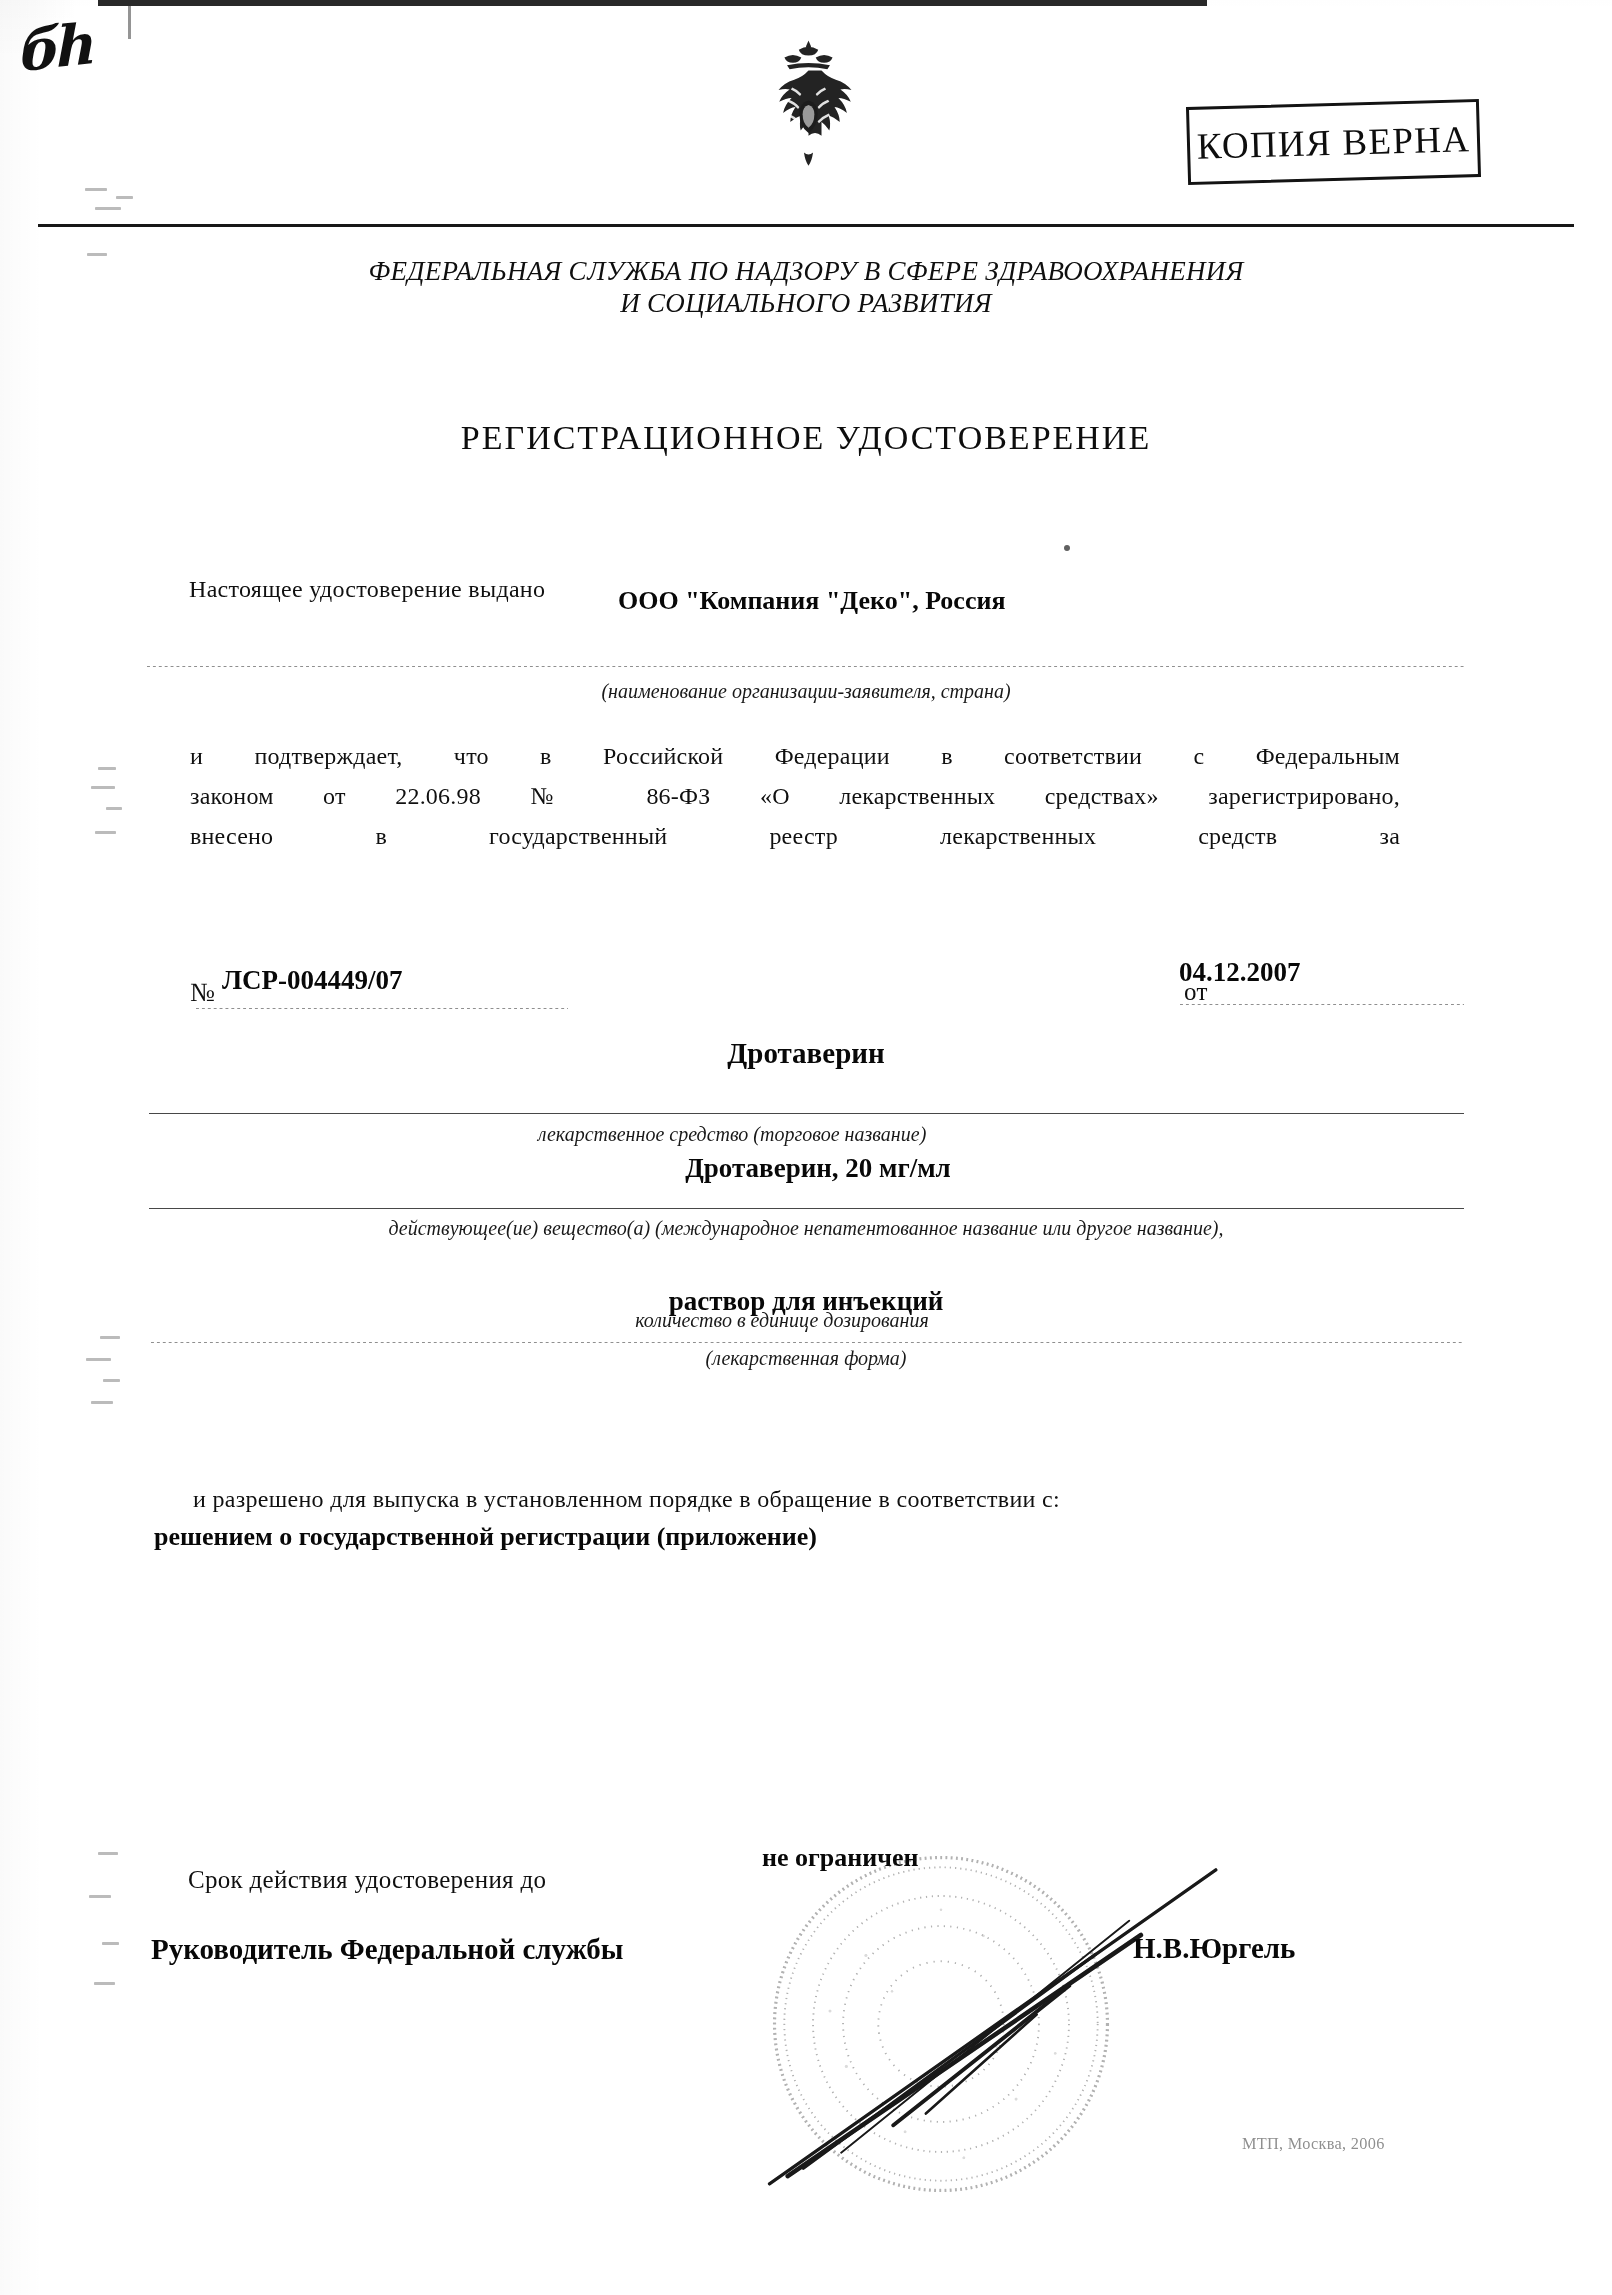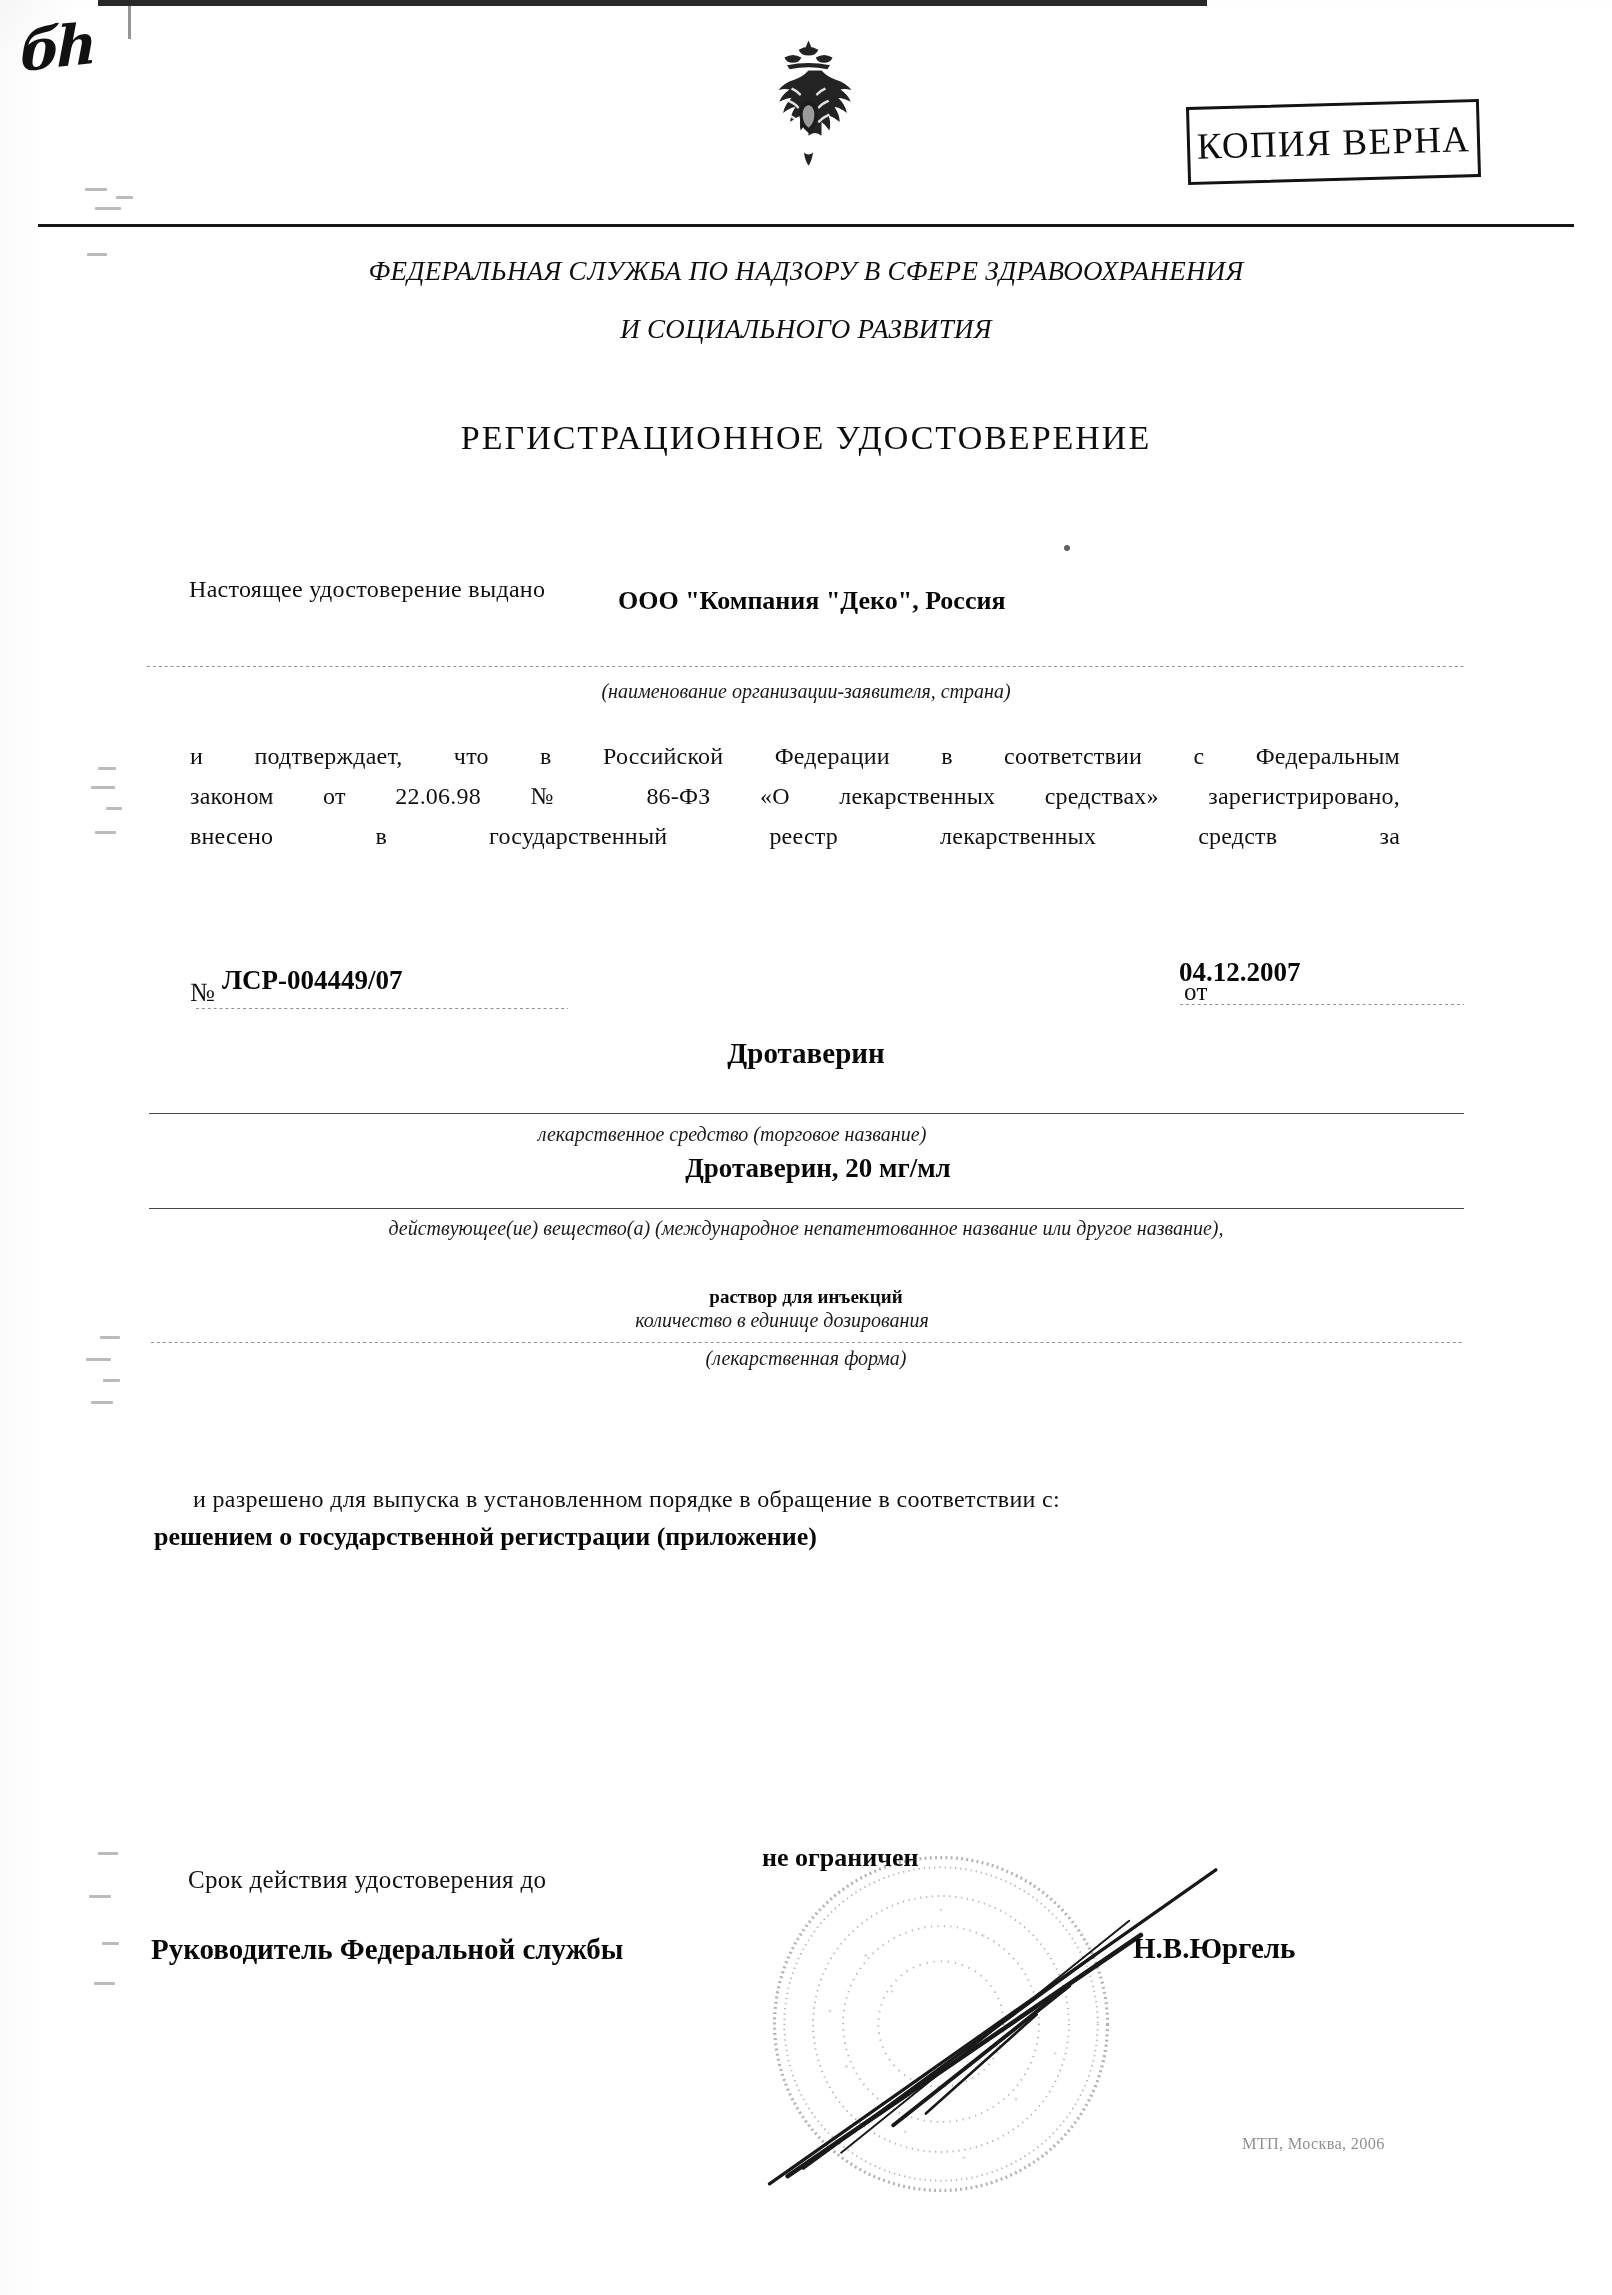--- a/index.html
+++ b/index.html
@@ -258,21 +258,21 @@
   <div id="stamp-copy">
     <div class="stamp-box">
       <span class="stamp-text">КОПИЯ ВЕРНА</span>
     </div>
   </div>
 
   <div class="hrule-heavy" style="left:38px; top:224px; width:1536px;"></div>
 
   <div class="abs" style="left:0; top:256px; width:1612px;">
     <div class="agency-line">ФЕДЕРАЛЬНАЯ СЛУЖБА ПО НАДЗОРУ В СФЕРЕ ЗДРАВООХРАНЕНИЯ</div>
-    <div class="agency-line" style="margin-top:27px;">И СОЦИАЛЬНОГО РАЗВИТИЯ</div>
+    <div class="agency-line" style="margin-top:1px;">И СОЦИАЛЬНОГО РАЗВИТИЯ</div>
   </div>
 
   <div class="abs" id="doc-title-wrap" style="left:0; top:419px; width:1612px;">
     <div id="doc-title">РЕГИСТРАЦИОННОЕ УДОСТОВЕРЕНИЕ</div>
   </div>
 
   <div class="abs body-text" style="left:189px; top:576px;">Настоящее удостоверение выдано</div>
   <div class="abs filled-bold" style="left:618px; top:586px; font-size:26px;">ООО "Компания "Деко", Россия</div>
 
   <div class="hrule-dotted" style="left:147px; top:666px; width:1317px;"></div>
@@ -299,21 +299,21 @@
 
   <div class="abs caption-italic" style="left:0; top:1123px; width:1464px;">лекарственное средство (торговое название)</div>
 
   <div class="abs filled-bold centered" style="left:12px; top:1153px; width:1612px; font-size:27px;">Дротаверин, 20 мг/мл</div>
 
   <div class="hrule-thin" style="left:149px; top:1208px; width:1315px;"></div>
 
   <div class="abs caption-italic" style="left:0; top:1217px; width:1612px;">действующее(ие) вещество(а) (международное непатентованное название или другое название),</div>
   <div class="abs caption-italic" style="left:0; top:1309px; width:1564px;">количество в единице дозирования</div>
 
-  <div class="abs filled-bold centered" style="left:0; top:1286px; width:1612px; font-size:19px;">раствор для инъекций</div>
+  <div class="abs filled-bold centered" style="left:0; top:1286px; width:1612px; font-size:27px;">раствор для инъекций</div>
 
   <div class="hrule-dotted" style="left:151px; top:1342px; width:1311px;"></div>
 
   <div class="abs caption-italic" style="left:0; top:1347px; width:1612px;">(лекарственная форма)</div>
 
   <div class="abs body-text" style="left:193px; top:1486px; font-size:24px;">и разрешено для выпуска в установленном порядке в обращение в соответствии с:</div>
   <div class="abs filled-bold" style="left:154px; top:1522px; font-size:26px;">решением о государственной регистрации (приложение)</div>
 
   <div class="abs body-text" style="left:188px; top:1866px; font-size:25px;">Срок действия удостоверения до</div>
   <div class="abs filled-bold" style="left:762px; top:1843px; font-size:26px;">не ограничен</div>

